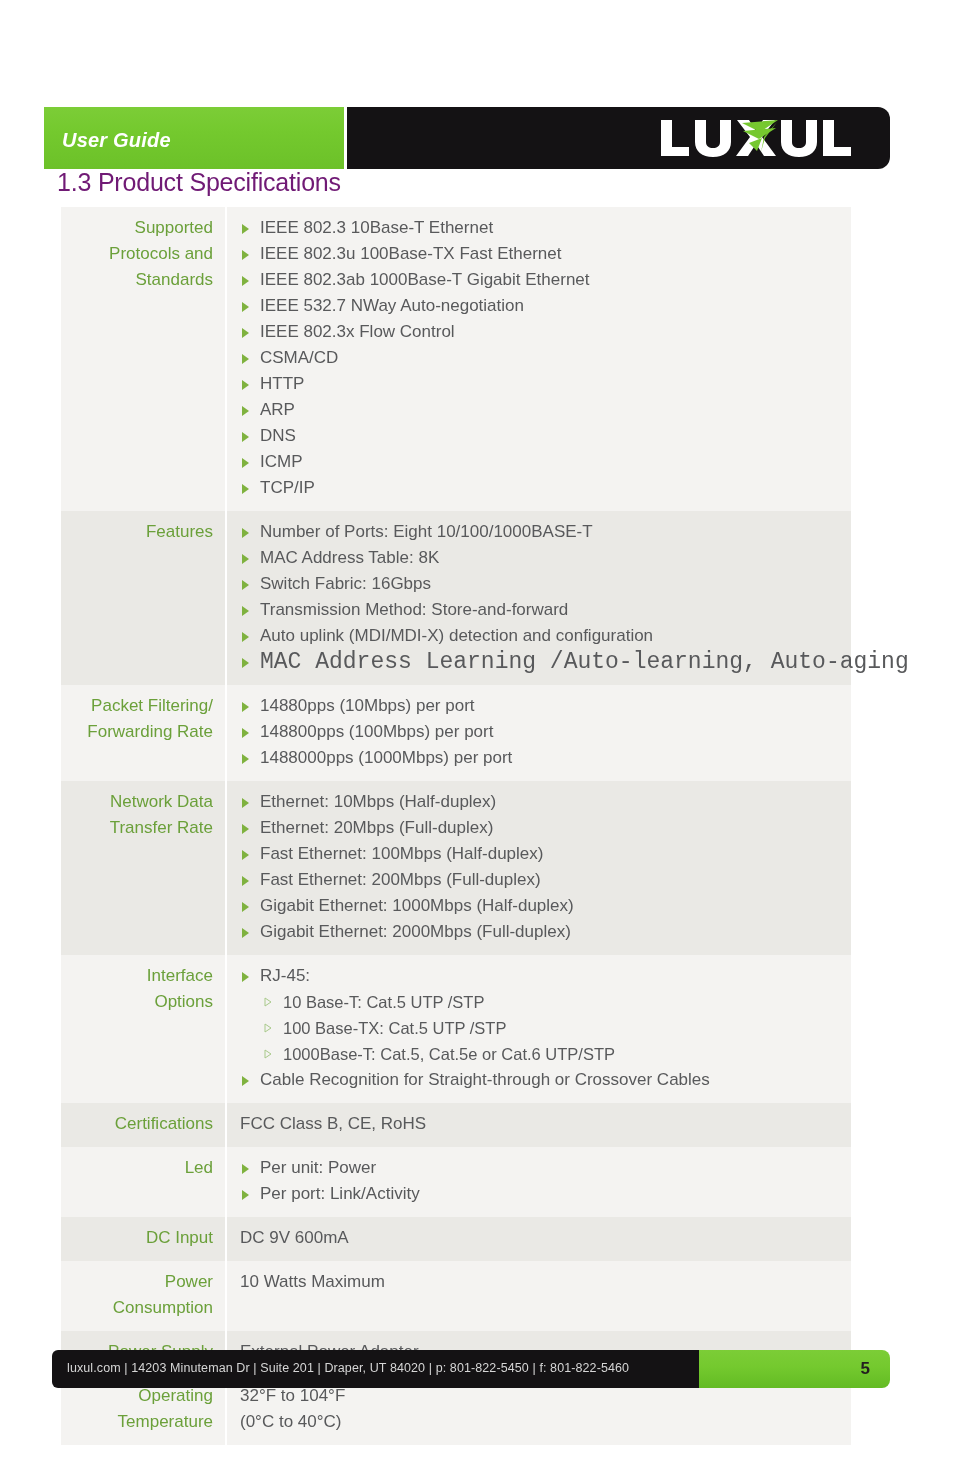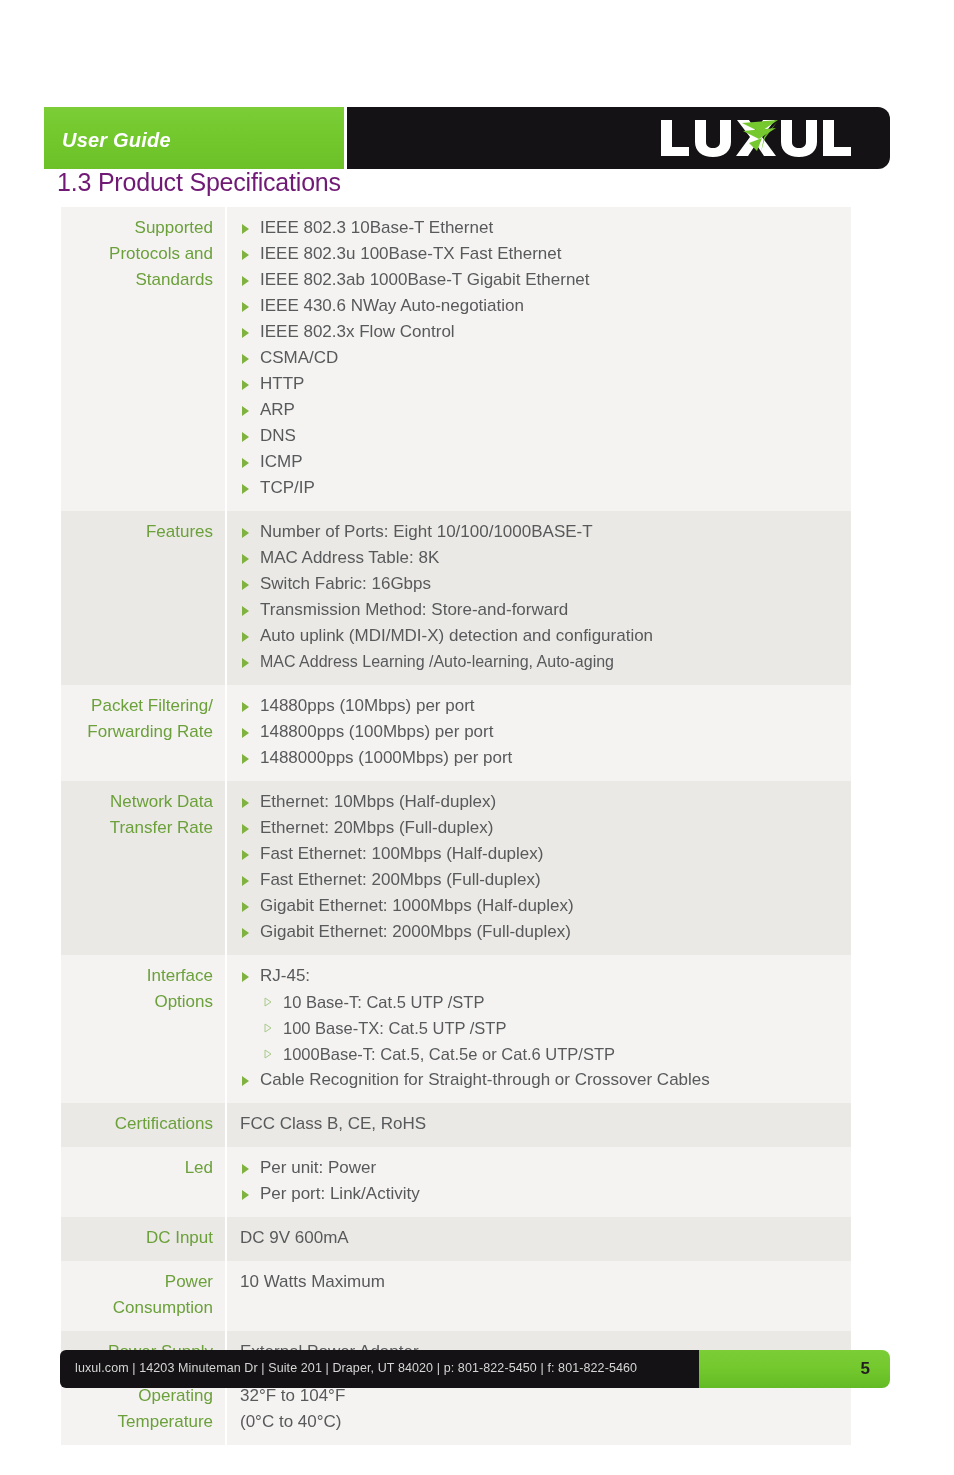--- a/index.html
+++ b/index.html
@@ -151,33 +151,33 @@
     width: 8px;
     height: 10px;
   }
   .sub-tri svg { display: block; }
 
   .pl { 
     display: block;
     padding-left: 1px;
     white-space: nowrap;
   }
-  .big { font-size: 16px; }
+  .big { font-size: 23px; font-family: Liberation Mono, monospace; }
 
   
   .footer {
     position: absolute;
     left: 44px;
     top: 1350px;
     width: 846px;
     height: 38px;
   }
   .footer-black {
     position: absolute;
-    left: 16px; top: 0;
+    left: 8px; top: 0;
     width: 654px;
     height: 38px;
     background: #141214;
     border-radius: 6px 0 0 6px;
   }
   .footer-text {
     position: absolute;
     left: 15px;
     top: 11px;
     font-size: 12.5px;
@@ -247,21 +247,21 @@
       <tr class="alt-a">
         <td class="lbl">
           <span class="pl">Supported</span>
           <span class="pl">Protocols and</span>
           <span class="pl">Standards</span>
         </td>
         <td class="val">
           <span class="bl">IEEE 802.3 10Base-T Ethernet</span>
           <span class="bl">IEEE 802.3u 100Base-TX Fast Ethernet</span>
           <span class="bl">IEEE 802.3ab 1000Base-T Gigabit Ethernet</span>
-          <span class="bl">IEEE 430.6 NWay Auto-negotiation</span>
+          <span class="bl">IEEE 532.7 NWay Auto-negotiation</span>
           <span class="bl">IEEE 802.3x Flow Control</span>
           <span class="bl">CSMA/CD</span>
           <span class="bl">HTTP</span>
           <span class="bl">ARP</span>
           <span class="bl">DNS</span>
           <span class="bl">ICMP</span>
           <span class="bl">TCP/IP</span>
         </td>
       </tr>
 

